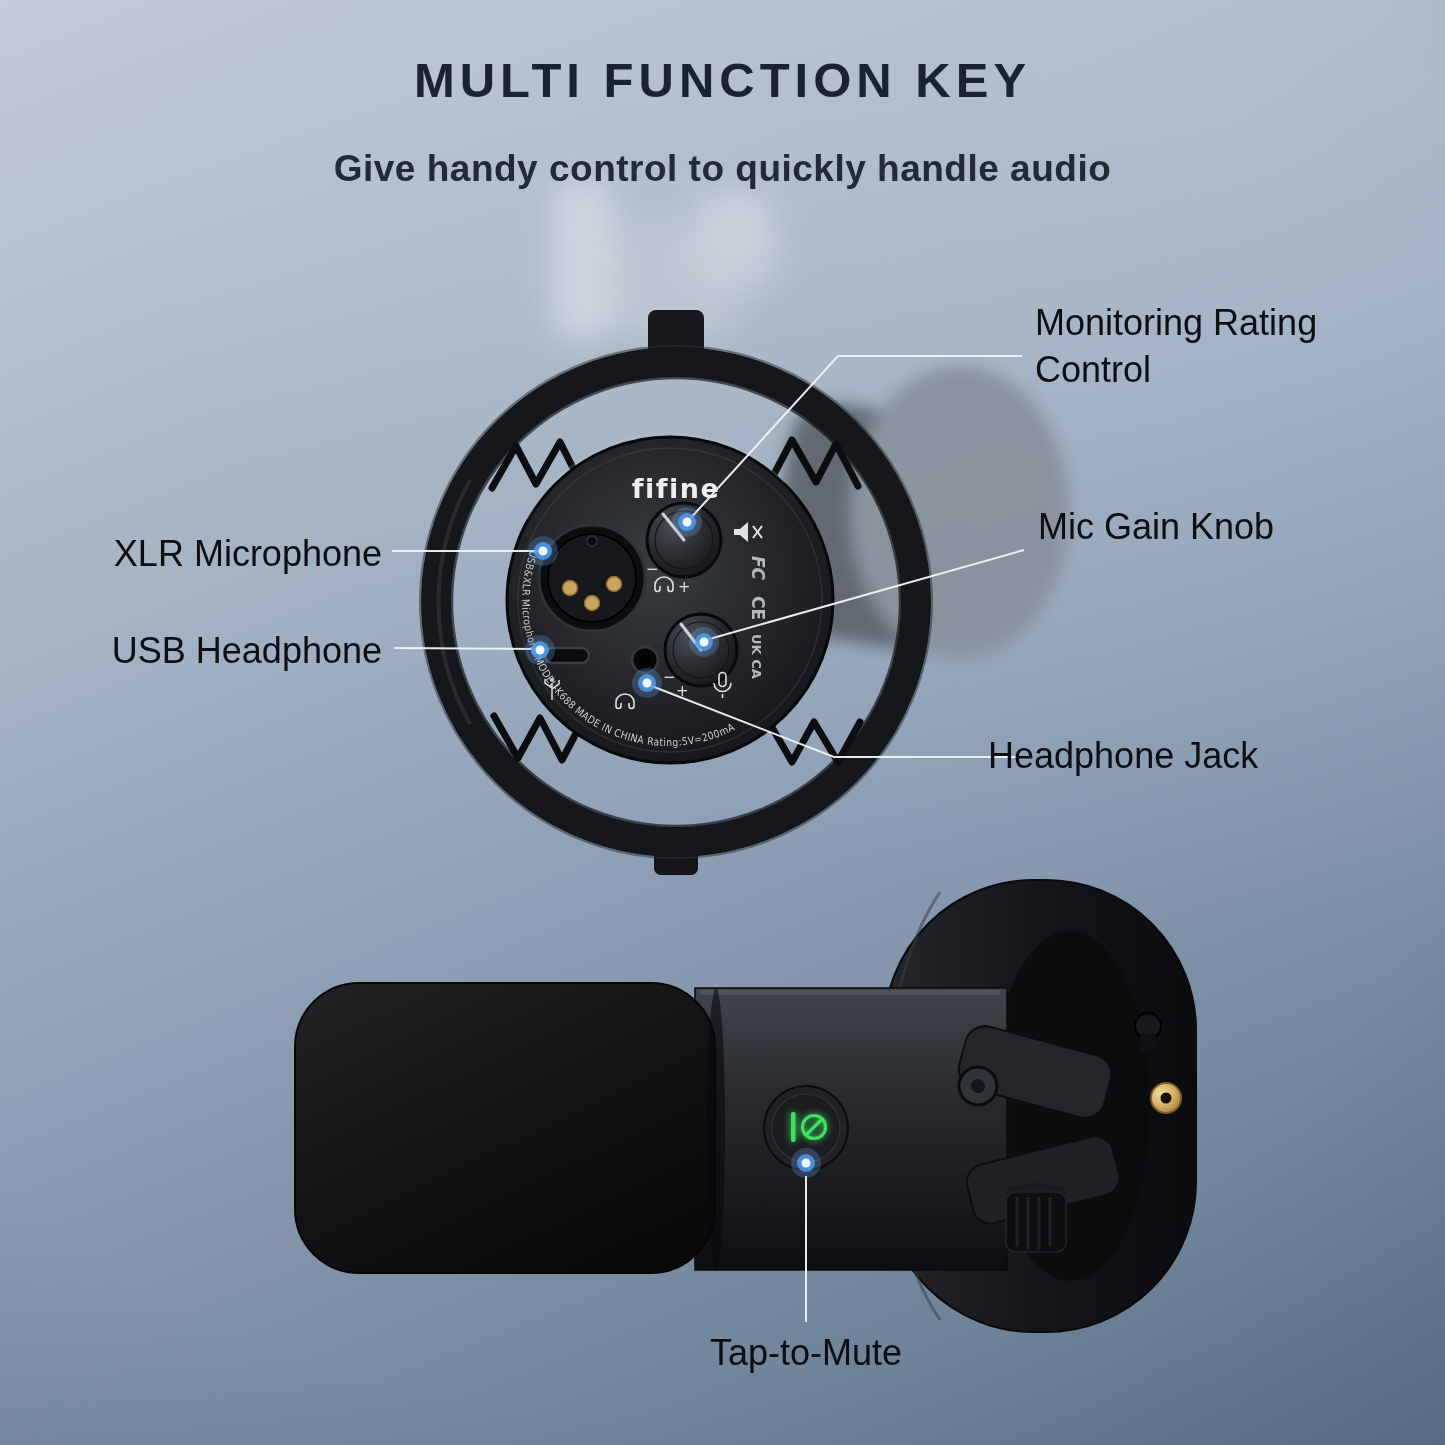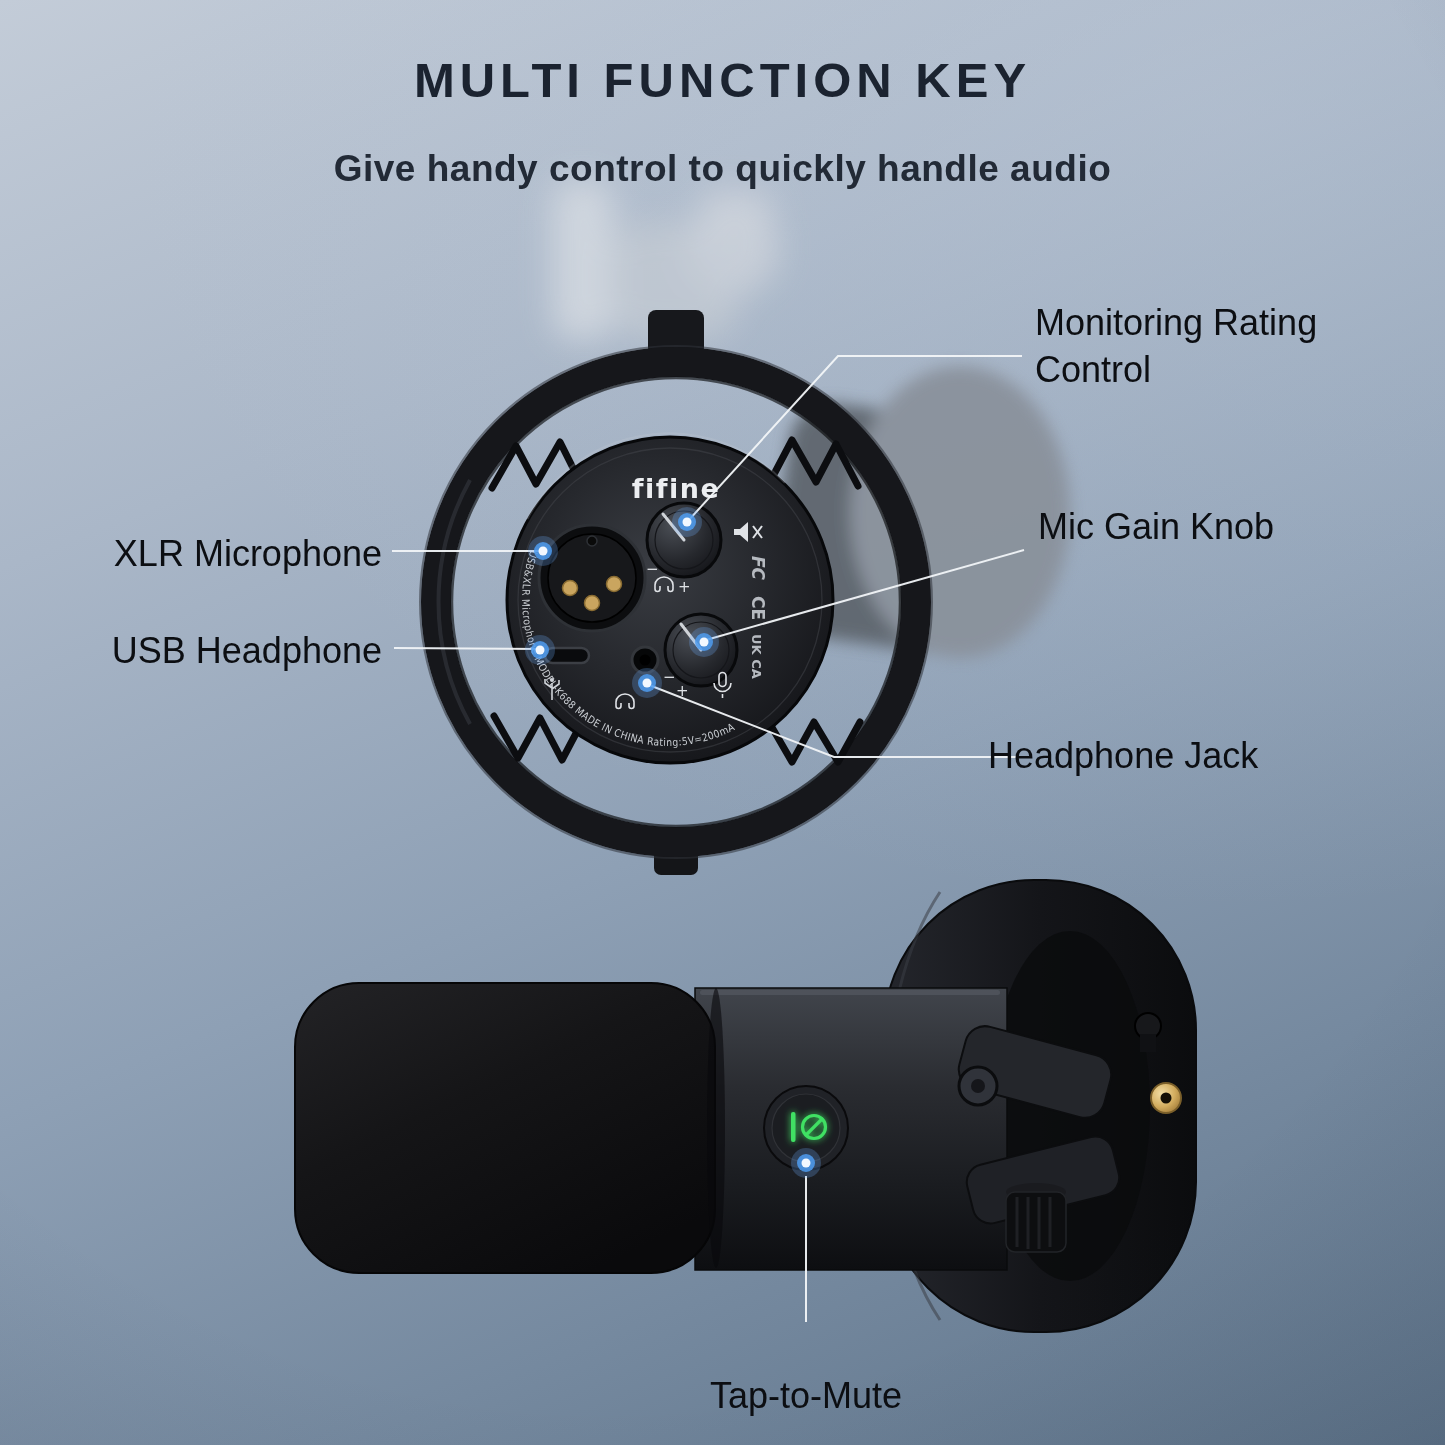--- a/index.html
+++ b/index.html
@@ -24,21 +24,21 @@
     font-size:37px; font-weight:700; letter-spacing:0.5px; color:#222a36;
   }
   .callout-label {
     position:absolute; font-size:36px; line-height:1.3; font-weight:500; color:#0c0e12;
   }
   .lbl-monitoring { left:1035px; top:300px; width:310px; }
   .lbl-xlr        { left:58px;  top:531px; width:324px; text-align:right; }
   .lbl-usb        { left:58px;  top:628px; width:324px; text-align:right; }
   .lbl-gain       { left:1038px; top:504px; width:370px; }
   .lbl-headphone  { left:972px; top:733px; width:370px;margin-left:16px; }
-  .lbl-mute       { left:606px; top:1330px; width:400px; text-align:center;margin-top:43px; }
+  .lbl-mute       { left:606px; top:1330px; width:400px; text-align:center; }
   svg.illustration { position:absolute; left:0; top:0; }
   svg text { font-family:"DejaVu Sans","Liberation Sans",sans-serif; }
 </style>
 </head>
 <body>
 
 <div class="stage">
 
   <svg class="illustration" width="1445" height="1445" viewBox="0 0 1445 1445">
     <defs>

